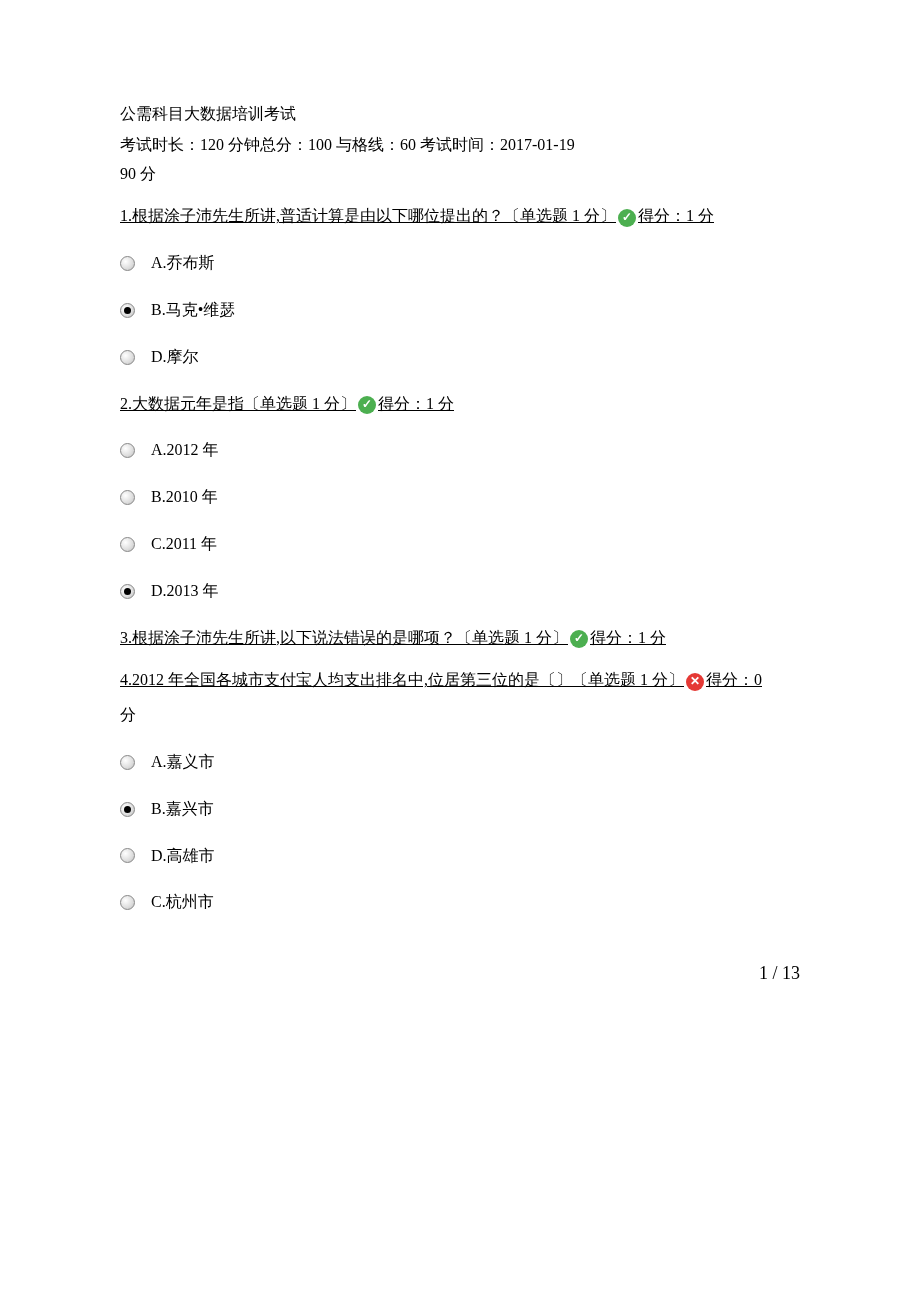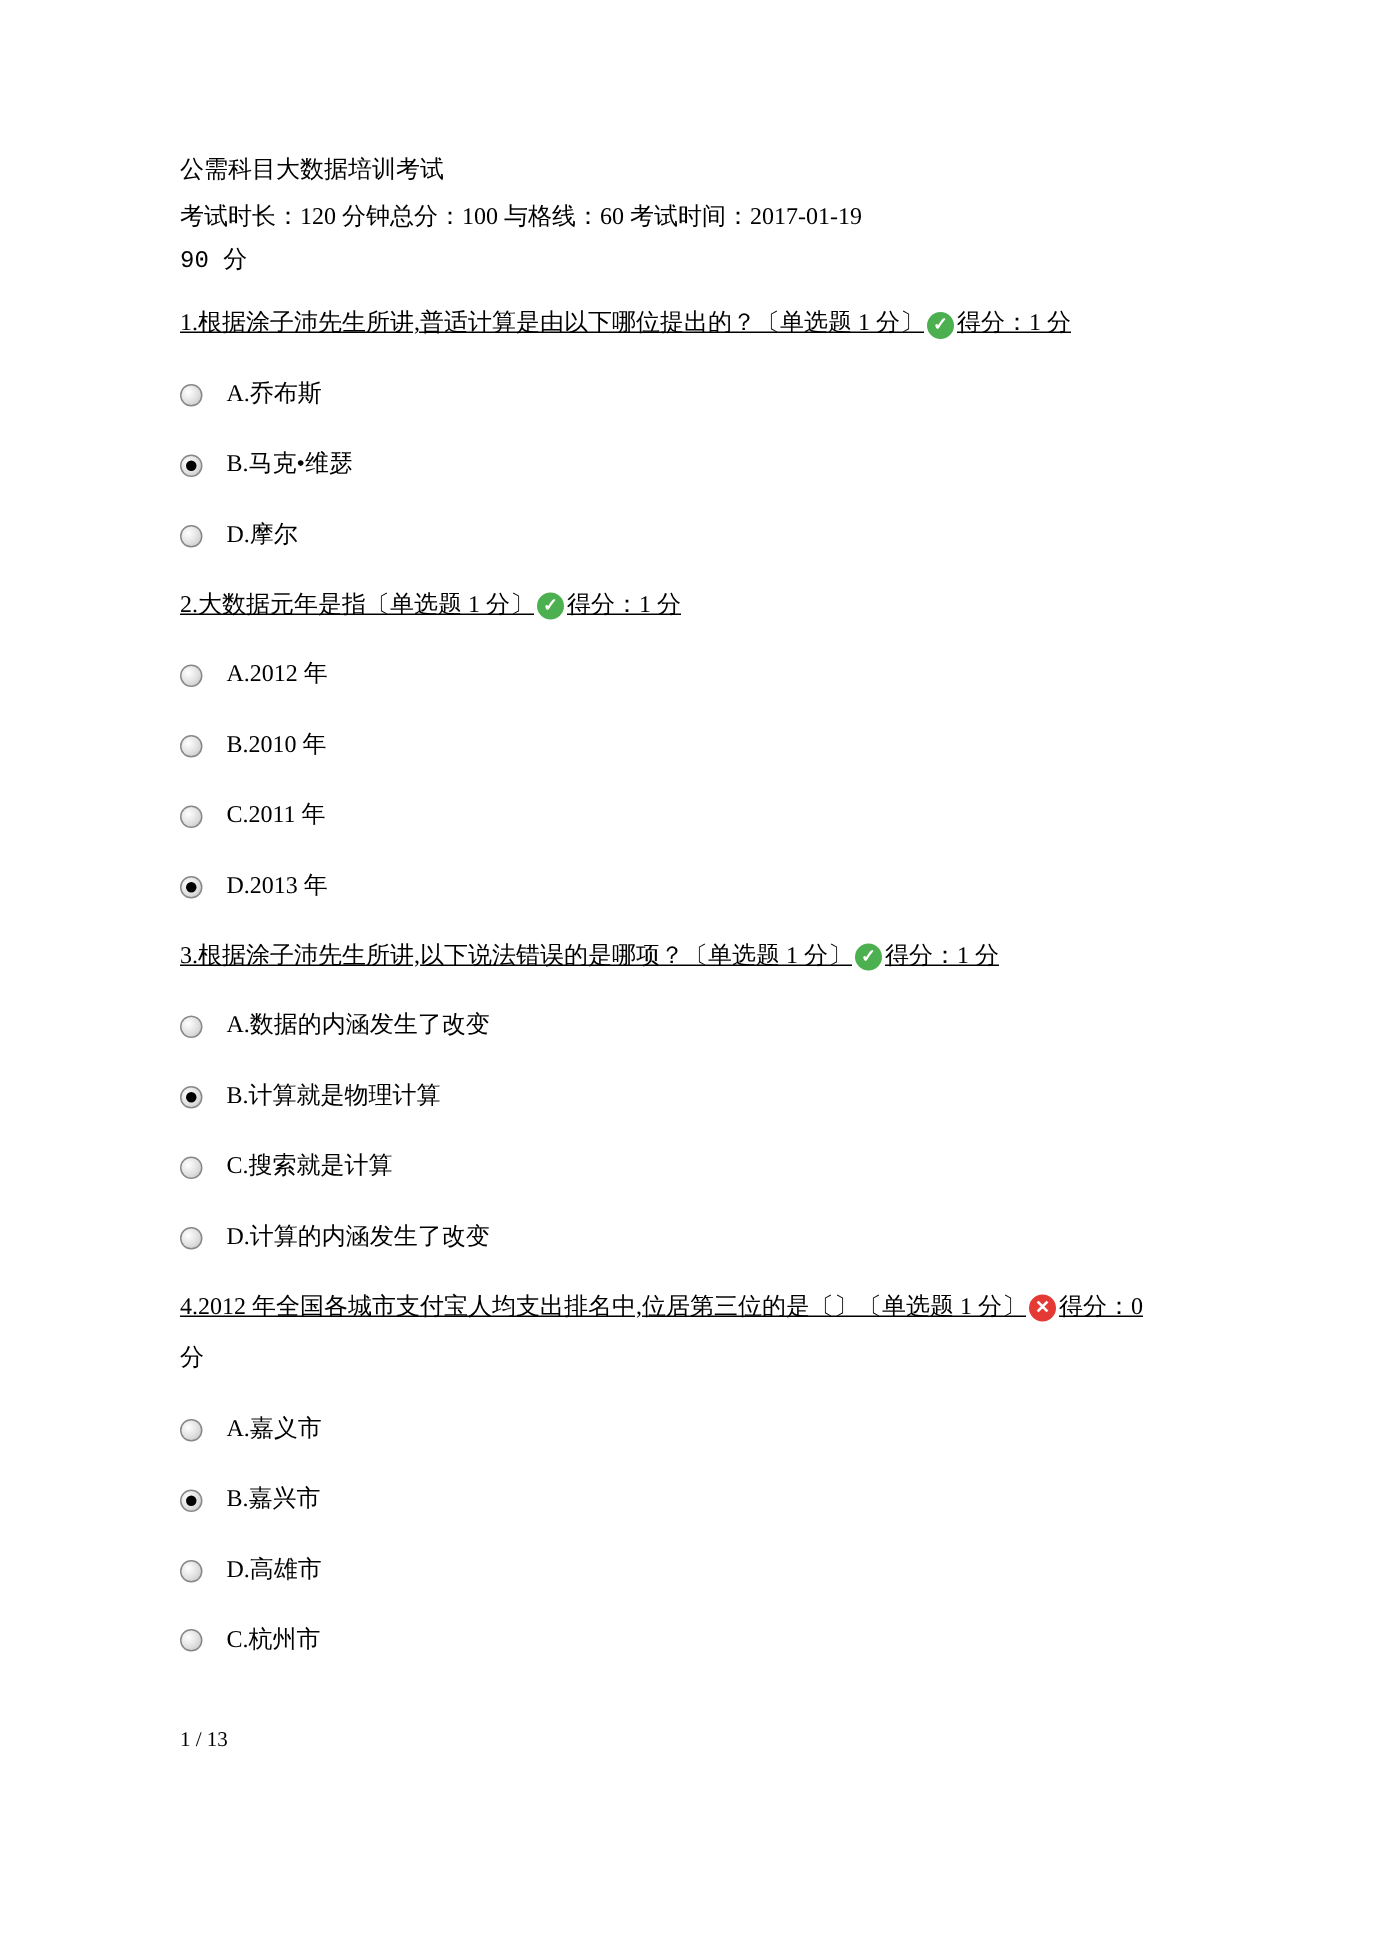--- a/index.html
+++ b/index.html
@@ -14,21 +14,20 @@
       line-height: 1.8;
     }
     .title {
       margin-bottom: 2px;
     }
     .meta {
       margin-bottom: 0;
     }
     .score {
       margin-bottom: 12px;
-      font-family: Liberation Mono, monospace;
     }
     .question-text {
       margin-top: 14px;
       margin-bottom: 6px;
       text-decoration: underline;
     }
     .options {
       list-style: none;
       padding: 0;
       margin: 0;
@@ -84,23 +83,23 @@
       height: 18px;
       background: #E53935;
       border-radius: 50%;
       color: #fff;
       font-size: 12px;
       font-weight: bold;
       vertical-align: middle;
       margin: 0 2px;
     }
     .footer {
-      text-align: left;
+      text-align: right;
       margin-top: 40px;
-      font-size: 14px;
+      font-size: 18px;
     }
     .q-wrap {
       margin-bottom: 4px;
     }
   </style>
 </head>
 <body>
 
 <div class="title">公需科目大数据培训考试</div>
 <div class="meta">考试时长：120 分钟总分：100  与格线：60  考试时间：2017-01-19</div>
@@ -140,38 +139,20 @@
           <span class="option-label">C.2011 年</span>
         </li>
         <li class="option">
           <span class="radio selected"></span>
           <span class="option-label">D.2013 年</span>
         </li>
       </ul>
     </div>
     <div class="q-wrap">
       <div class="question-text"><span>3.根据涂子沛先生所讲,以下说法错误的是哪项？〔单选题 1 分〕</span><span class="icon-correct">✓</span><span>得分：1 分</span></div>
-      <ul class="options">
-        <li class="option">
-          <span class="radio"></span>
-          <span class="option-label">A.数据的内涵发生了改变</span>
-        </li>
-        <li class="option">
-          <span class="radio selected"></span>
-          <span class="option-label">B.计算就是物理计算</span>
-        </li>
-        <li class="option">
-          <span class="radio"></span>
-          <span class="option-label">C.搜索就是计算</span>
-        </li>
-        <li class="option">
-          <span class="radio"></span>
-          <span class="option-label">D.计算的内涵发生了改变</span>
-        </li>
-      </ul>
     </div>
     <div class="q-wrap">
       <div class="question-text"><span>4.2012 年全国各城市支付宝人均支出排名中,位居第三位的是〔〕〔单选题 1 分〕</span><span class="icon-wrong">✕</span><span>得分：0</span></div>
       <div>分</div>
       <ul class="options">
         <li class="option">
           <span class="radio"></span>
           <span class="option-label">A.嘉义市</span>
         </li>
         <li class="option">

